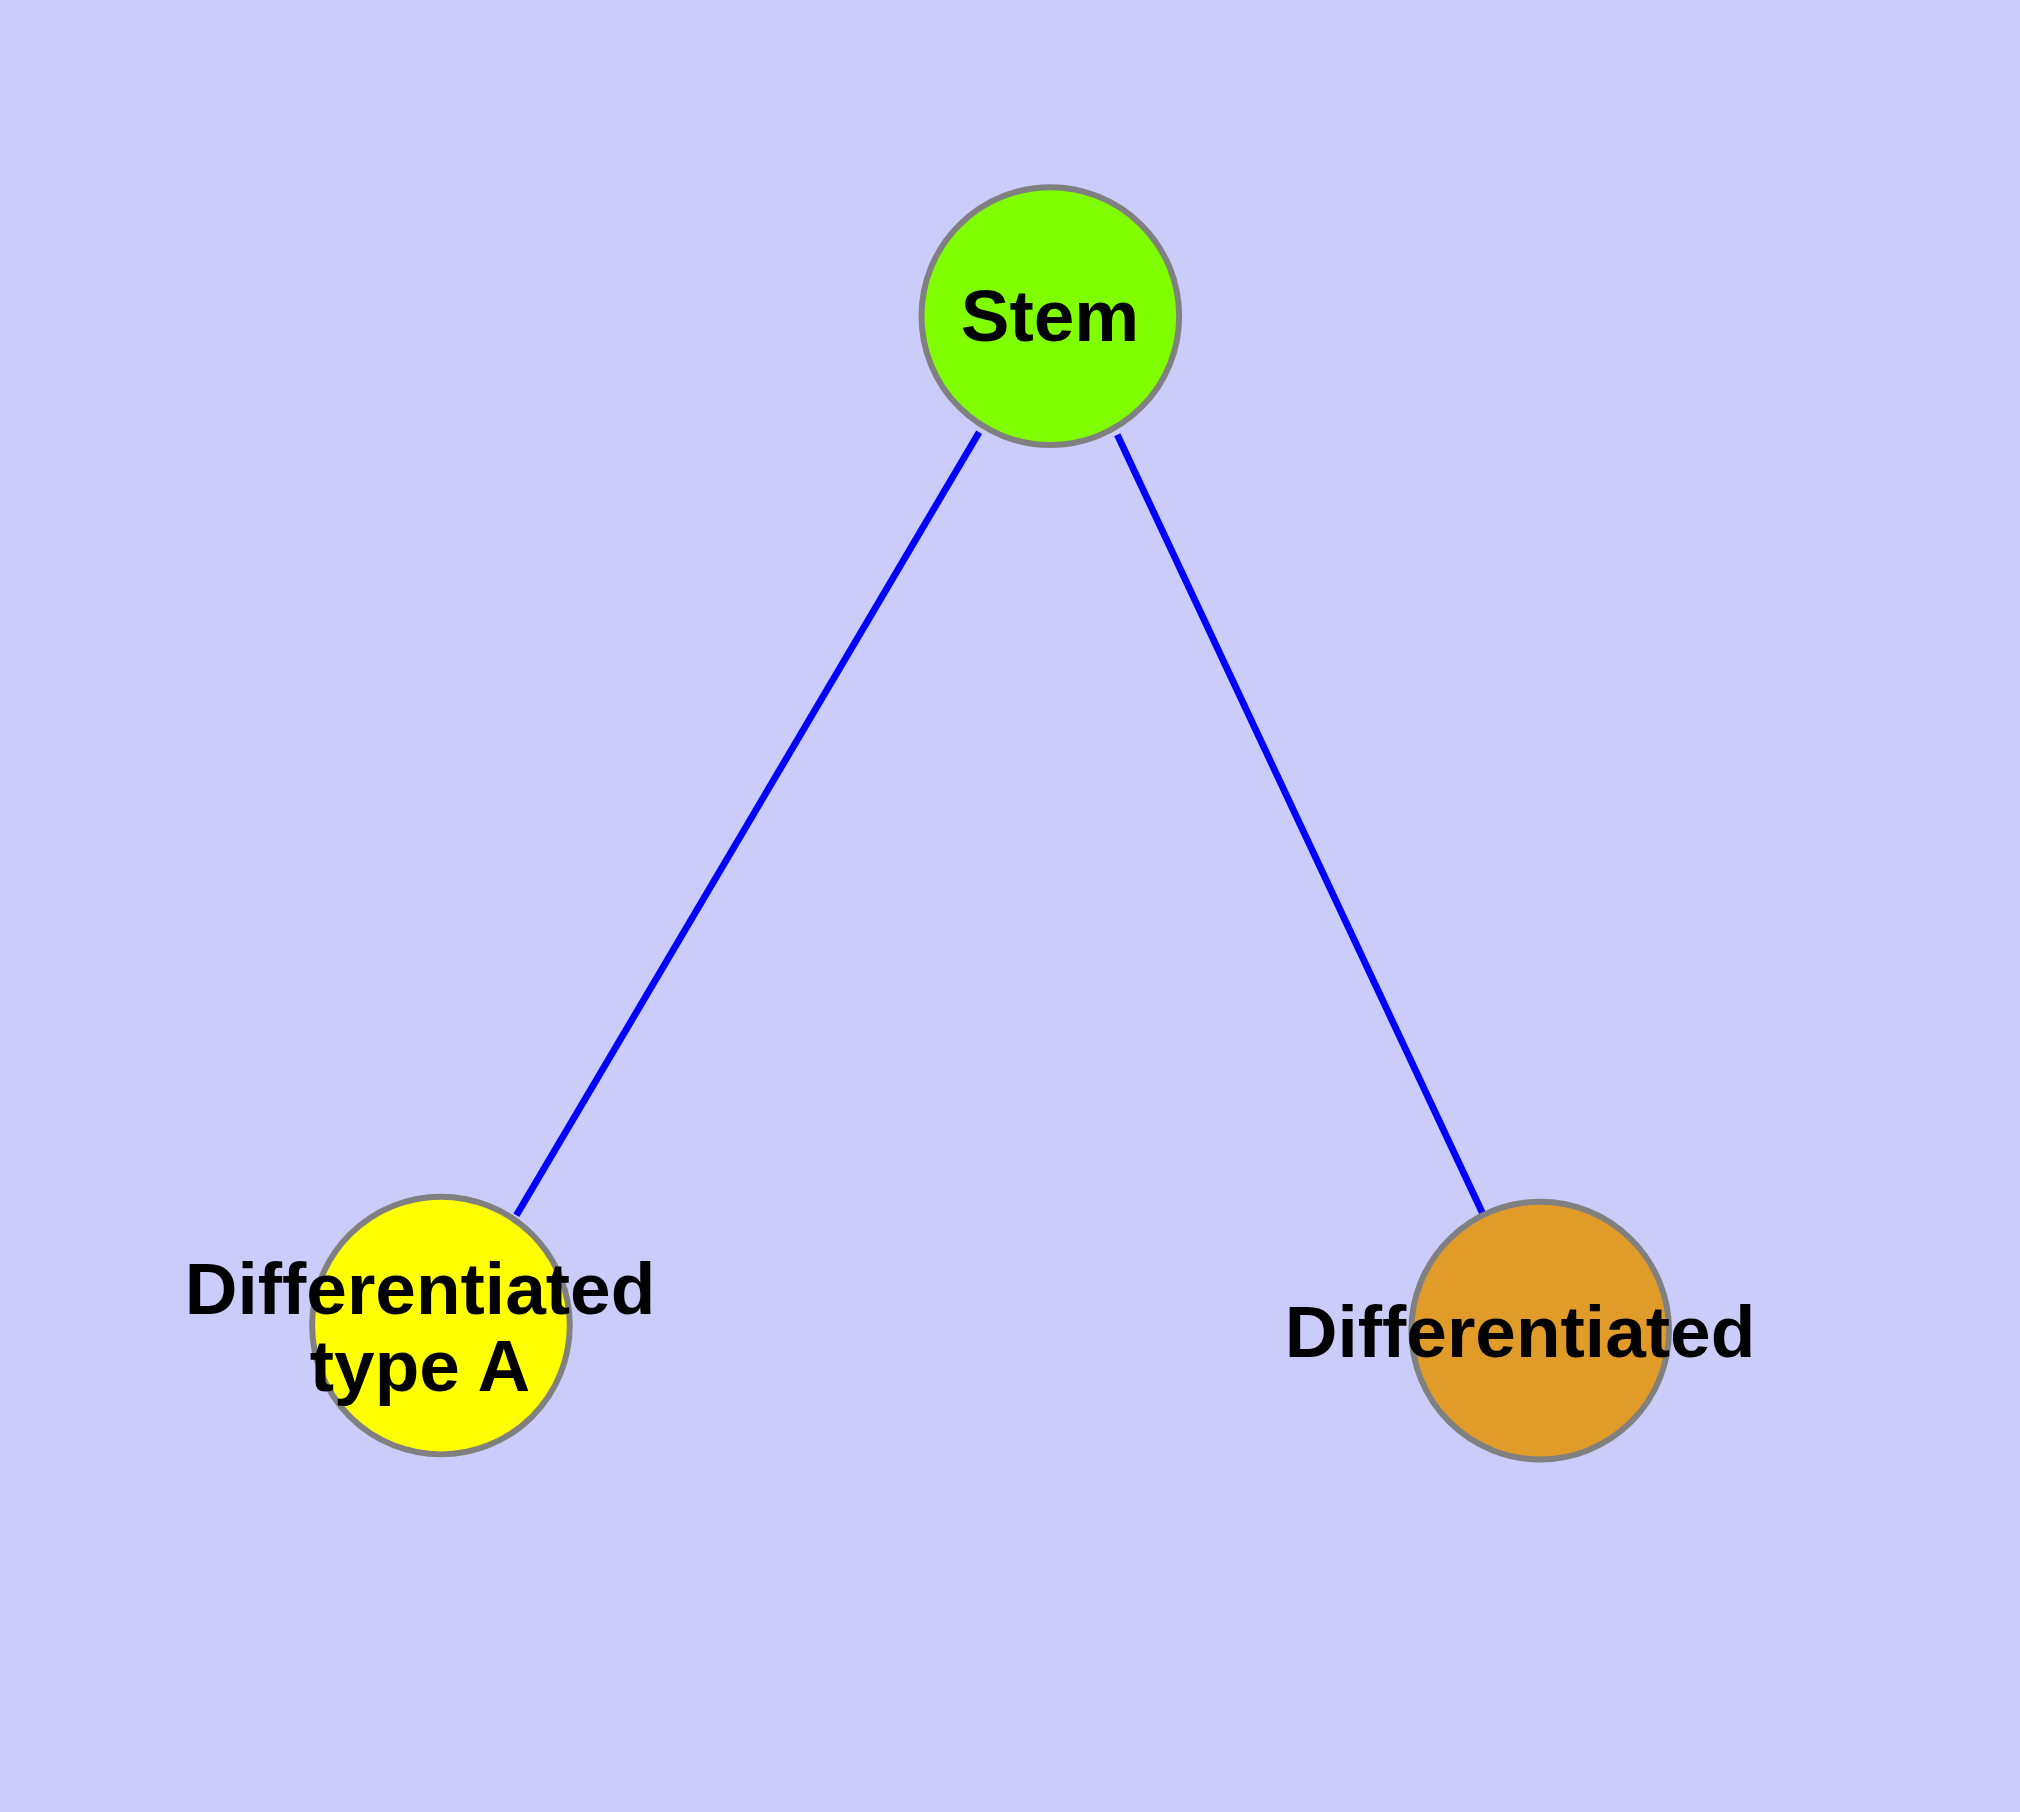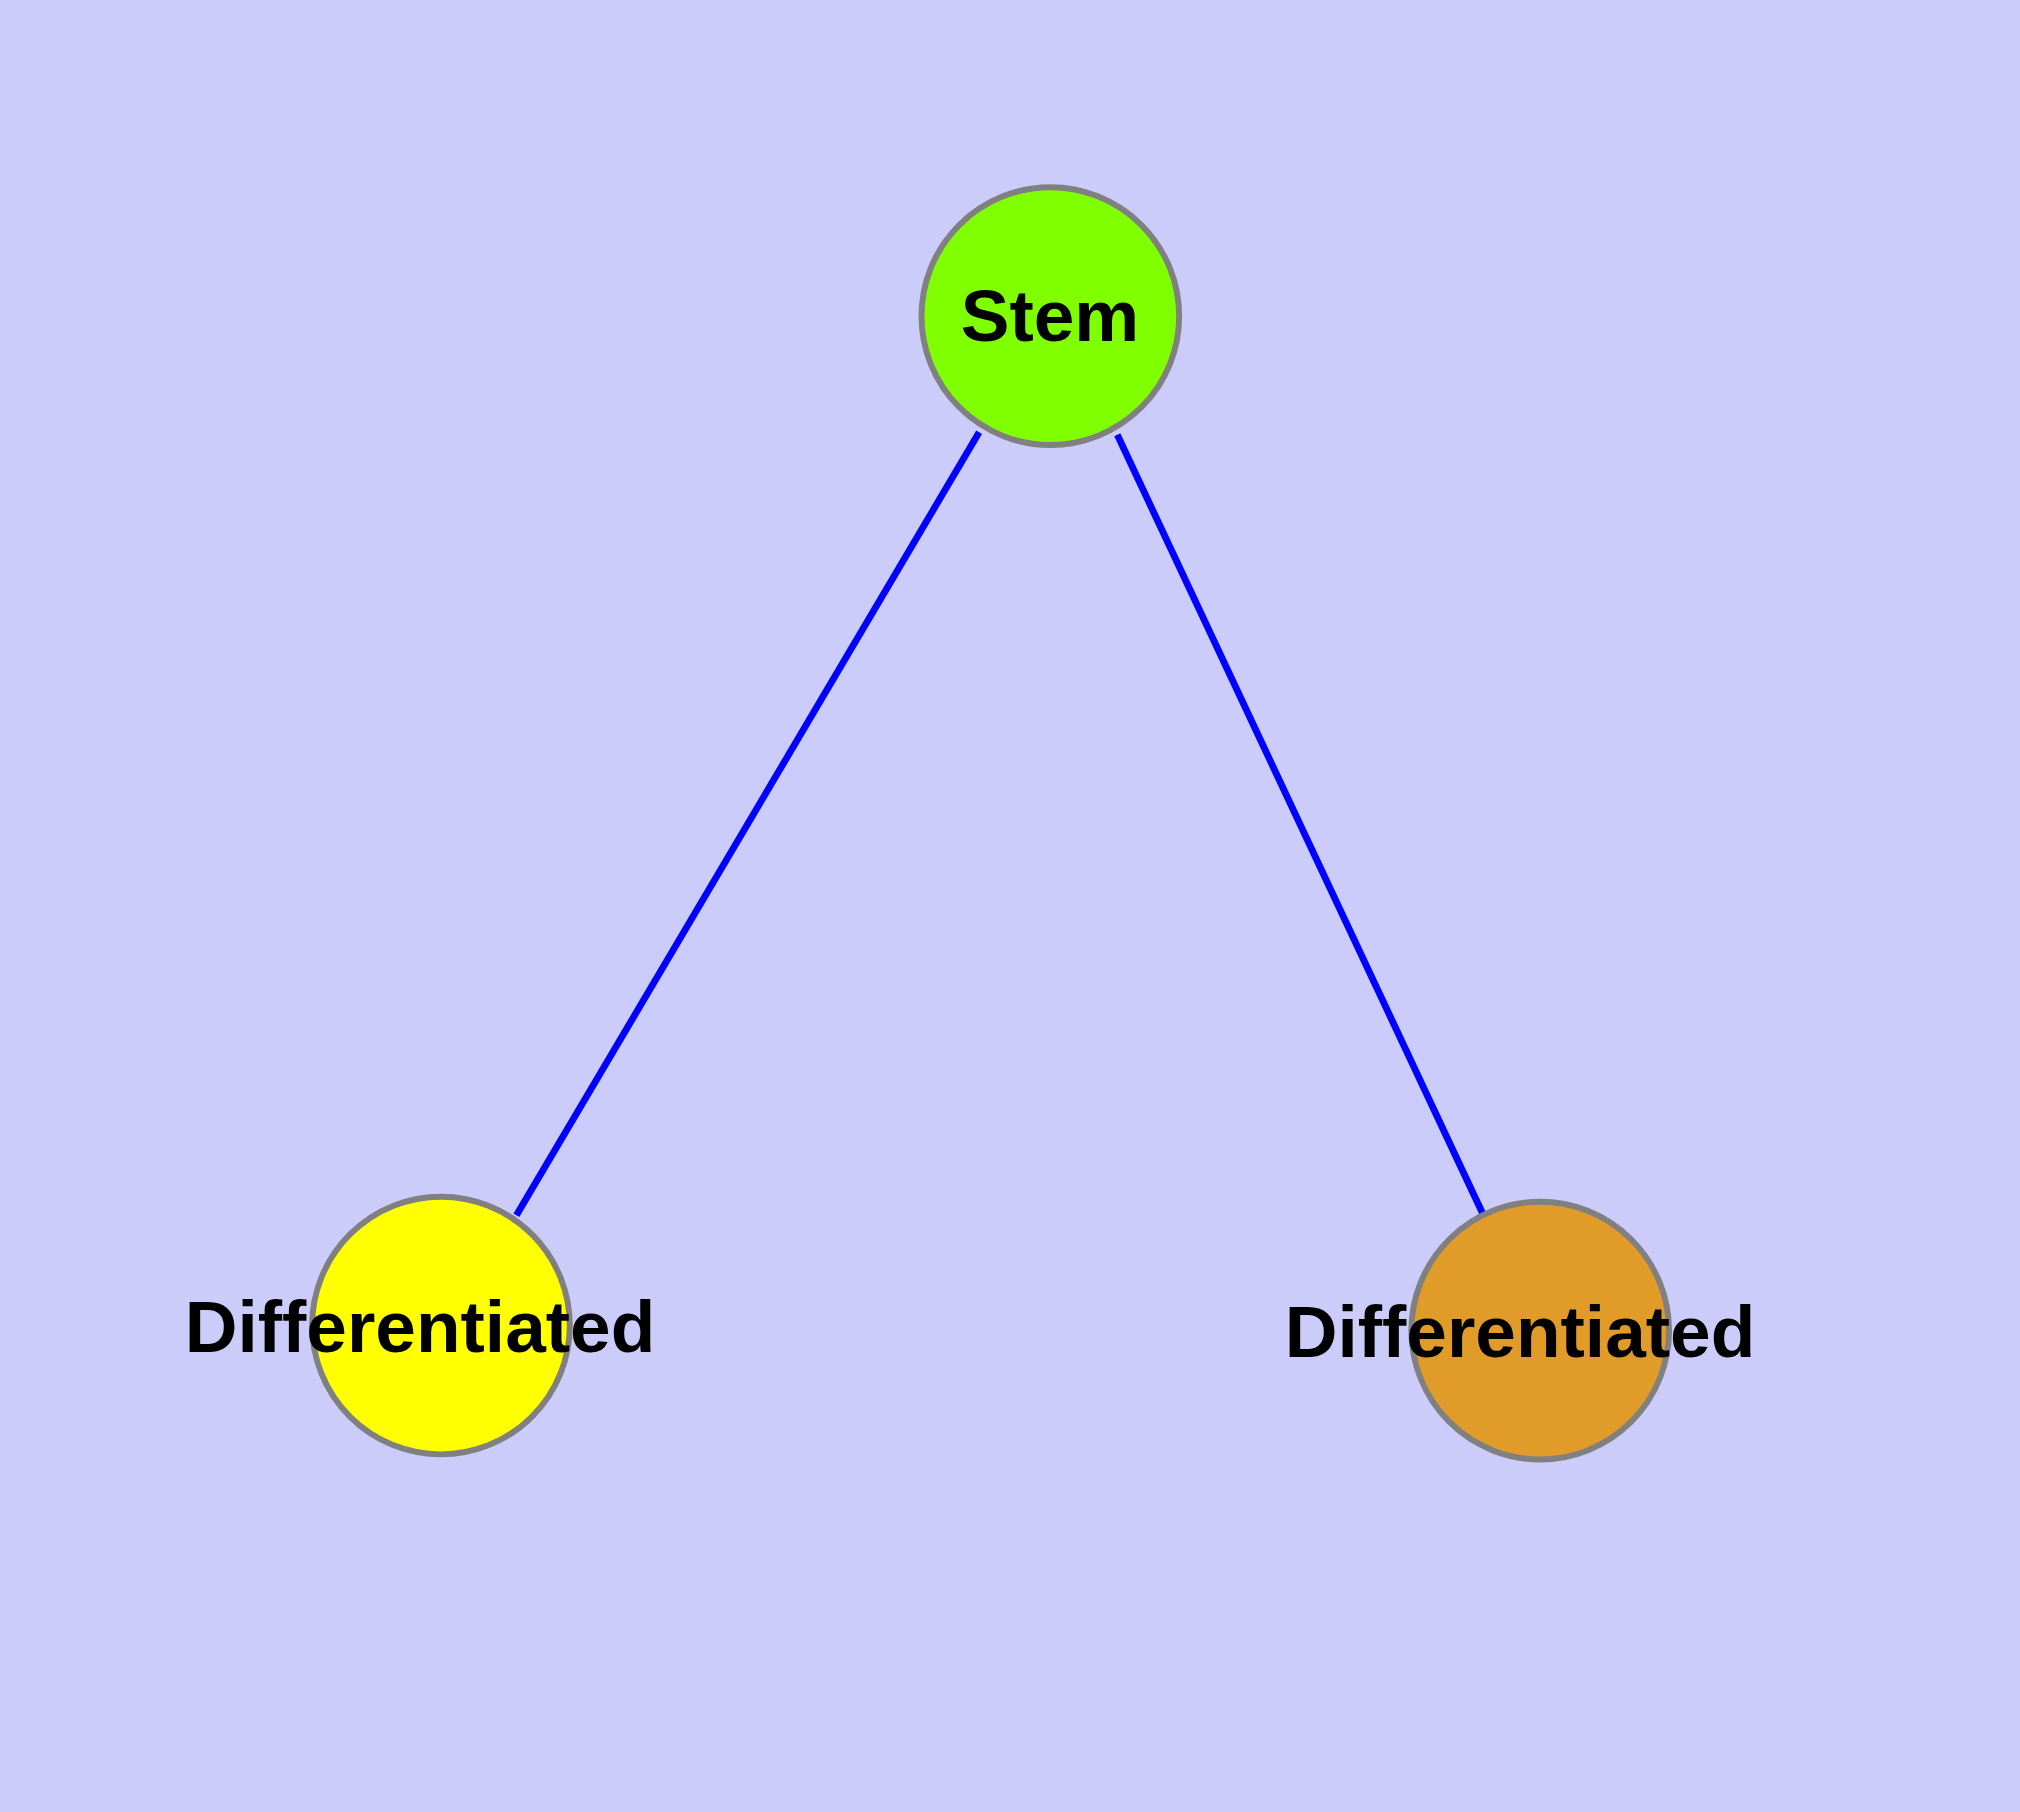--- a/index.html
+++ b/index.html
@@ -64,18 +64,18 @@
     <line id="edge-0" x1="1155" y1="510" x2="609" y2="1434" stroke="#0000ff" stroke-width="8" stroke-linecap="butt"></line>
     <line id="edge-1" x1="1318" y1="513" x2="1752" y2="1438" stroke="#0000ff" stroke-width="8" stroke-linecap="butt"></line>
 
     <circle id="node-1" cx="520" cy="1564" r="152" fill="#ffff00" stroke="#808080" stroke-width="7"></circle>
     <circle id="node-2" cx="1817" cy="1570" r="152" fill="#e09b29" stroke="#808080" stroke-width="7"></circle>
     <circle id="node-0" cx="1239" cy="373" r="152" fill="#80ff00" stroke="#808080" stroke-width="7"></circle>
   </svg>
 
   <div class="node-label label-stem" style="color: rgb(0, 0, 0);">Stem</div>
 
-  <div class="node-label label-type-a" style="color: rgb(0, 0, 0);"><span>Differentiated</span><br></div>
+  <div class="node-label label-type-a" style="color: rgb(0, 0, 0);"><span>Differentiated</span><br><span>type A</span></div>
 
   <div class="node-label label-type-b" style="color: rgb(0, 0, 0);"><span>Differentiated</span><br></div>
 
 </div>
 
 
 </body></html>

